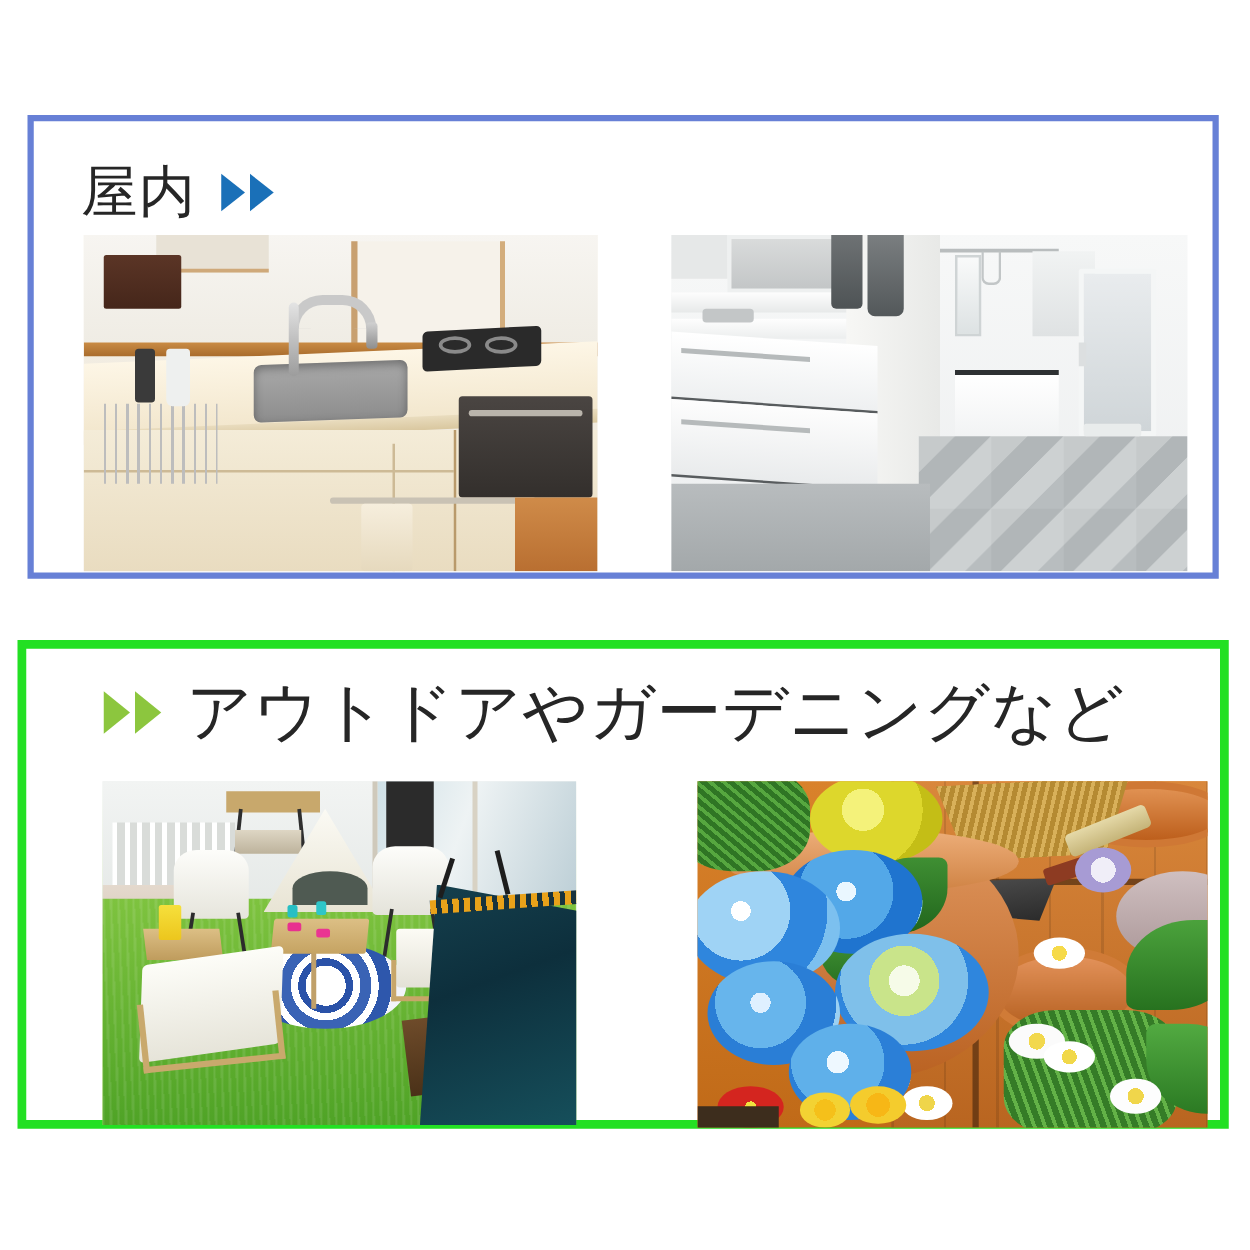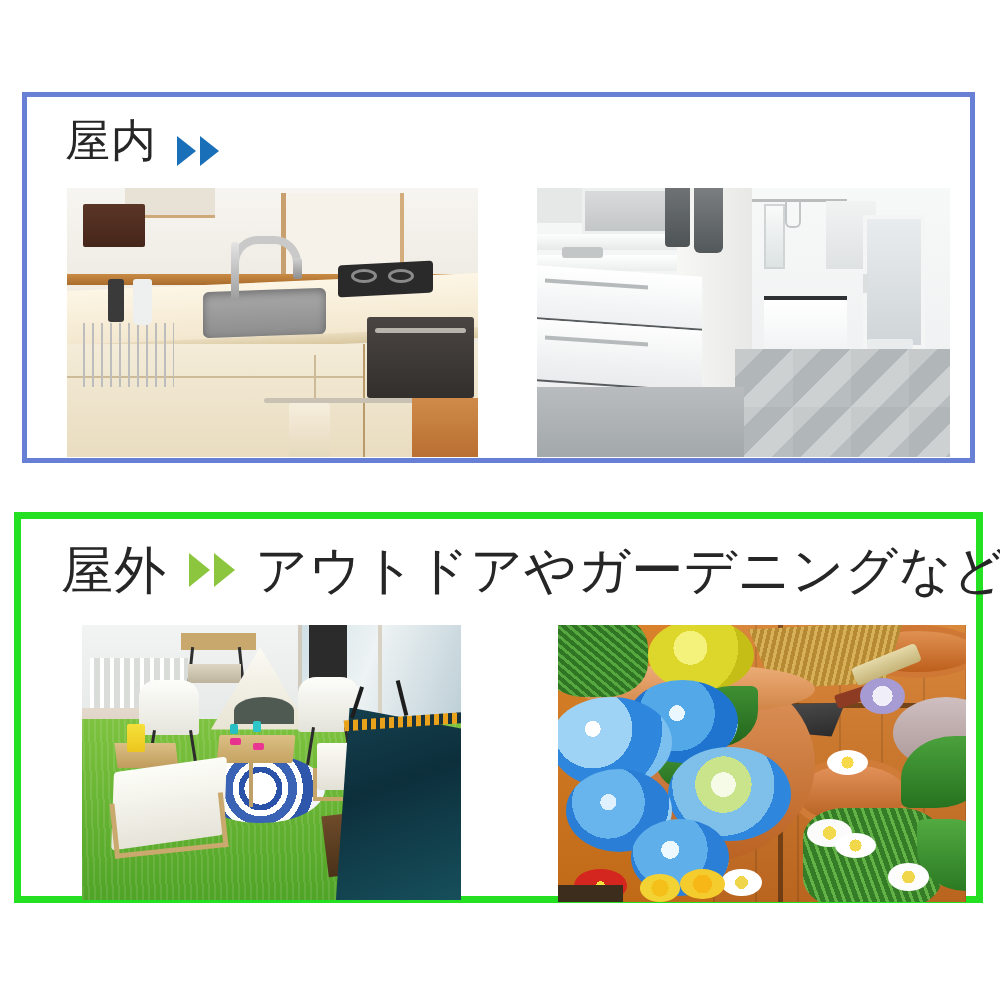--- a/index.html
+++ b/index.html
@@ -21,21 +21,21 @@
   .section.outdoor {
     left: 14px; top: 512px; width: 969px; height: 391px;
     border: 7px solid var(--accent, #23e023);
   }
 
   
   .heading {
     position: absolute; display: flex; align-items: center;
     white-space: nowrap; color: #262626;
   }
-  .indoor .heading { left: 38px; top: 19px; align-items: flex-end; }
+  .indoor .heading { left: 38px; top: 32px; }
   .outdoor .heading { left: 40px; top: 22px; }
   .heading-label { font-weight: 400; letter-spacing: 0.02em; }
   .indoor .heading-label { font-size: 45px; line-height: 50px; }
   .outdoor .heading-label { font-size: 52px; line-height: 58px; }
 
   .arrows { display: flex; gap: 4px; }
   .indoor .arrows { margin: 0 18px 0 20px; }
   .outdoor .arrows { margin: 0 20px 0 22px; }
   .arrow {
     width: 0; height: 0;
@@ -279,21 +279,20 @@
       <div class="layer l-door-h"></div>
       <div class="layer l-floor"></div>
       <div class="layer l-floor2"></div>
       <div class="layer l-mat"></div>
     </div>
   </div>
 
   <div class="section outdoor" style="--accent:#23e023;">
 
     <div class="heading">
-      <span class="heading-label" style="color: rgb(38, 38, 38);">屋外</span>
       <span class="arrows" style="color: rgb(140, 198, 62);">
         <span class="arrow"></span>
         <span class="arrow"></span>
       </span>
       <span class="heading-sub" style="color: rgb(38, 38, 38);">アウトドアやガーデニングなど</span>
     </div>
 
     <div class="photo left balcony">
       <div class="layer b-wallbg"></div>
       <div class="layer b-glass"></div>

